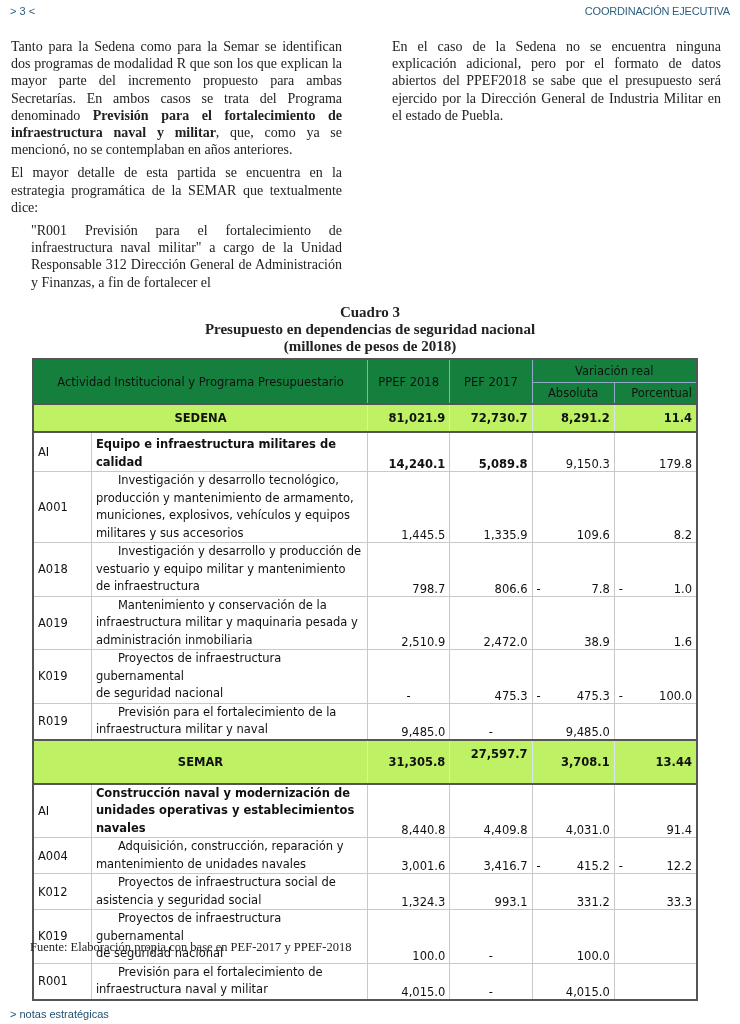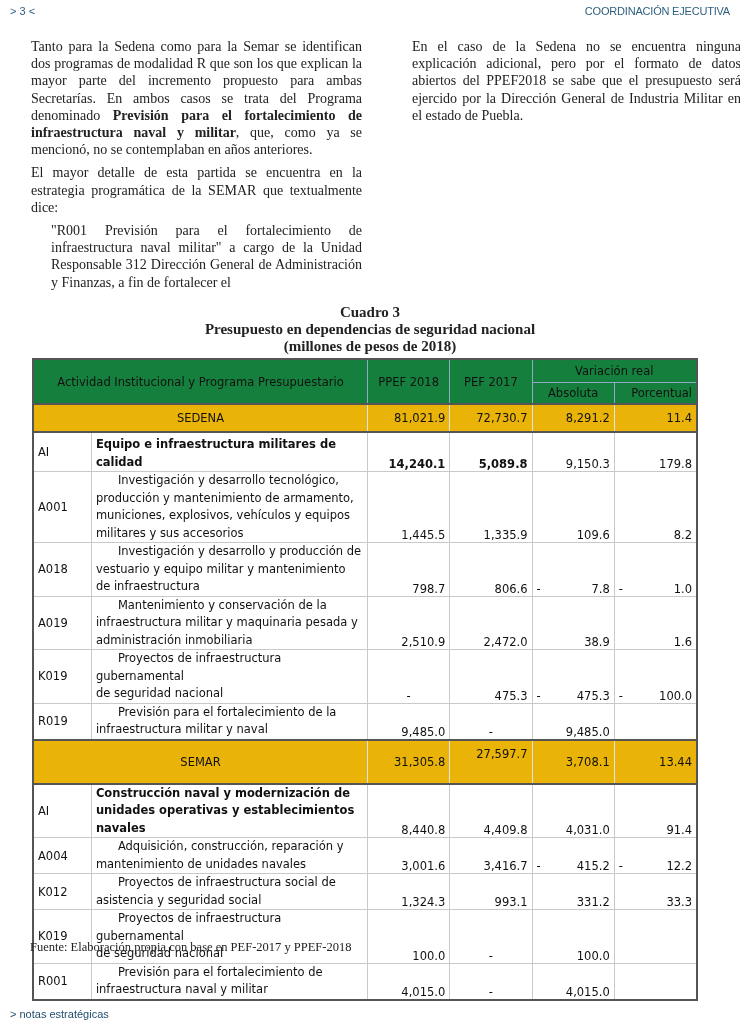--- a/index.html
+++ b/index.html
@@ -2,36 +2,36 @@
 <html><head>
 <meta charset="utf-8">
 <style>
   html, body { margin: 0; padding: 0; }
   body {
     width: 740px; height: 1024px; background: #ffffff; position: relative; overflow: hidden;
     font-family: "Liberation Serif", serif; color: #222;
   }
   .hdr-left { position: absolute; left: 10px; top: 5px; font-family: "Liberation Sans", sans-serif; font-size: 11px; color: #2d5f7e; }
   .hdr-right { position: absolute; right: 10px; top: 5px; font-family: "Liberation Sans", sans-serif; font-size: 11px; color: #2d5f7e; letter-spacing: -0.2px; }
-  .col { position: absolute; font-size: 14px; line-height: 17.2px; text-align: justify; margin-left: 20px; }
+  .col { position: absolute; font-size: 14px; line-height: 17.2px; text-align: justify; }
   .col p { margin: 0 0 6px 0; }
   .col-left { left: 11px; top: 38px; width: 331px; }
   .col-right { left: 392px; top: 38px; width: 329px; }
   .indent { padding-left: 20px; }
   .cuadro-title { position: absolute; left: 0; width: 740px; top: 304px; text-align: center; font-weight: bold; font-size: 15px; line-height: 17px; }
   table.budget {
     position: absolute; left: 32px; top: 358px; width: 666px;
     border-collapse: collapse; font-family: "DejaVu Sans", sans-serif; font-size: 11.5px; color: #111;
     border: 2px solid #555;
   }
   table.budget td, table.budget th { border: 1px solid #c9c9c9; padding: 0 4px; }
   table.budget thead th { background: #15803d; font-weight: normal; font-size: 11.5px; color: #111; border: 1px solid #8eaac4; }
   table.budget thead tr.h1 th { height: 22px; }
   table.budget thead tr.h2 th { height: 20px; }
-  tr.section td { background: #eab308; font-weight: normal; height: 26px; border-top: 2px solid #555; border-bottom: 2px solid #555; border-left: 1px solid #dbe5f1; border-right: 1px solid #dbe5f1; }
+  tr.section td { background: #bef264; font-weight: bold; height: 26px; border-top: 2px solid #555; border-bottom: 2px solid #555; border-left: 1px solid #dbe5f1; border-right: 1px solid #dbe5f1; }
   td.code { width: 48px; text-align: left; vertical-align: middle; }
   td.desc { width: 263px; vertical-align: bottom; line-height: 17.5px; padding-bottom: 2px; }
   td.desc .first { display: block; text-indent: 22px; }
   td.num { text-align: right; vertical-align: bottom; padding-bottom: 3px; white-space: nowrap; }
   td.num .neg { float: left; }
   td.bold { font-weight: bold; }
   .c-ppef { width: 72px; } .c-pef { width: 72px; } .c-abs { width: 72px; } .c-pct { width: 72px; }
   .fuente { position: absolute; left: 30px; top: 940px; font-size: 12.5px; }
   .ftr-left { position: absolute; left: 10px; top: 1008px; font-family: "Liberation Sans", sans-serif; font-size: 11px; color: #1f4e6e; }
   .ftr-right { position: absolute; right: 60px; top: 1031px; font-family: Liberation Serif, serif; font-size: 11px; color: #1f4e6e; }

